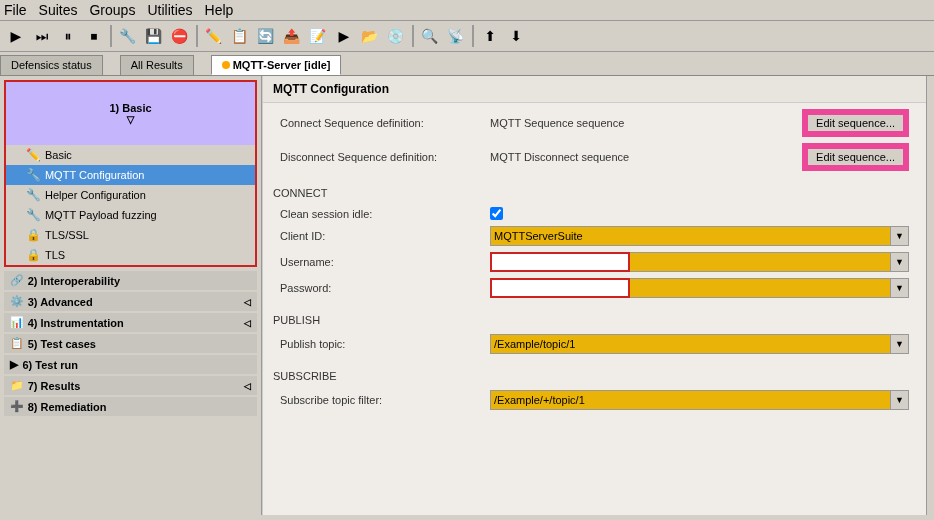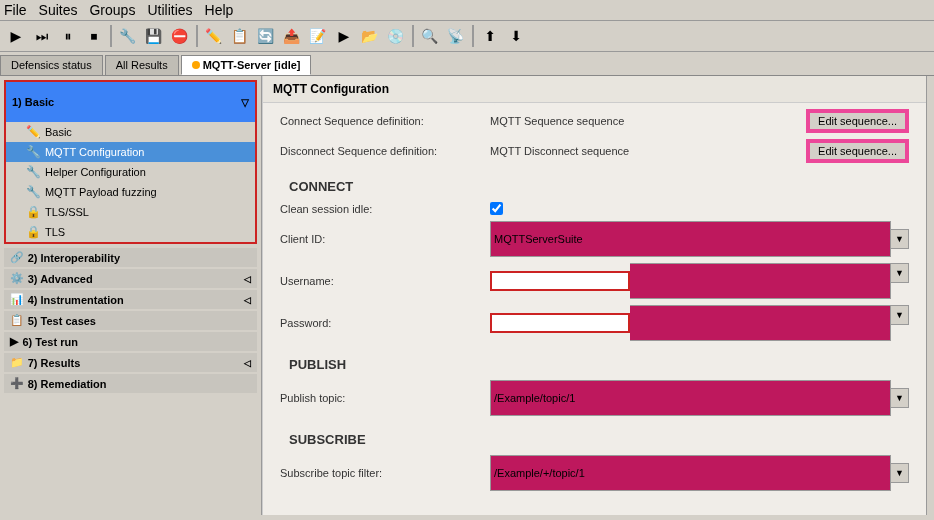--- a/index.html
+++ b/index.html
@@ -8,55 +8,55 @@
     
     .menubar { background: #d4d0c8; border-bottom: 1px solid #999; padding: 2px 4px; display: flex; gap: 12px; }
     .menubar span { cursor: pointer; font-size: 14px; }
 
     
     .toolbar { background: #d4d0c8; padding: 3px 4px; display: flex; gap: 2px; align-items: center; border-bottom: 1px solid #999; }
     .toolbar-btn { width: 24px; height: 24px; background: #d4d0c8; border: 1px solid transparent; display: flex; align-items: center; justify-content: center; cursor: pointer; font-size: 14px; }
     .toolbar-sep { width: 2px; height: 22px; background: #999; margin: 0 2px; }
 
     
-    .tabs { display: flex; background: #d4d0c8; border-bottom: 1px solid #888; padding-top: 3px; }
+    .tabs { display: flex; background: #d4d0c8; border-bottom: 1px solid #888; padding-top: 3px; gap: 15px; }
     .tab { padding: 3px 10px; font-size: 11px; cursor: pointer; border: 1px solid #888; border-bottom: none; background: #c0bdb5; margin-right: 2px; }
     .tab.active { background: #ffffff; border-bottom: 1px solid #fff; font-weight: bold; }
     .tab-dot { display: inline-block; width: 8px; height: 8px; background: orange; border-radius: 50%; margin-right: 3px; }
 
     
     .main { display: flex; height: calc(520px - 24px - 30px - 27px); }
 
     
     .sidebar { width: 262px; background: #d4d0c8; border-right: 1px solid #999; overflow-y: auto; flex-shrink: 0; }
     .sidebar-section { border: 2px solid #cc2222; margin: 4px; }
-    .sidebar-section-header { background: #3b82f6; padding: 14px 6px; display: flex; align-items: center; justify-content: space-between; cursor: pointer; font-weight: bold; font-size: 11px; }
+    .sidebar-section-header { background: #c4b5fd; padding: 20px 6px; display: flex; align-items: center; justify-content: space-between; cursor: pointer; font-weight: bold; font-size: 11px; flex-direction: column; }
     .sidebar-section-header .arrow { font-size: 10px; }
     .sidebar-item { padding: 3px 10px 3px 20px; cursor: pointer; display: flex; align-items: center; gap: 4px; font-size: 11px; }
     .sidebar-item.active { background: #4a90d9; color: white; }
     .sidebar-item .icon { font-size: 12px; }
 
     .sidebar-group { margin: 2px 4px; }
     .sidebar-group-header { background: #c8c5be; padding: 3px 6px; display: flex; align-items: center; gap: 4px; cursor: pointer; font-weight: bold; font-size: 11px; }
     .sidebar-group-header .arrow { margin-left: auto; font-size: 9px; }
     .content-title { font-weight: bold; font-size: 12px; padding: 6px 10px; background: #e8e5de; border-bottom: 1px solid #ccc; }
 
     .form-section { padding: 6px 17px; }
     .form-row { display: flex; align-items: center; margin-bottom: 6px; }
     .form-label { width: 210px; font-size: 11px; color: #333; flex-shrink: 0; }
     .form-value { font-size: 11px; color: #333; flex: 1; }
-    .form-btn { padding: 2px 8px; font-size: 11px; background: #d4d0c8; border: 4px solid #ec4899; cursor: pointer; margin-left: 4px; white-space: nowrap; }
-
-    .section-header { font-size: 13px; font-weight: bold; color: #333; padding: 4px 26px 2px; }
+    .form-btn { padding: 2px 8px; font-size: 11px; background: #d4d0c8; border: 6px solid #ec4899; cursor: pointer; margin-left: 4px; white-space: nowrap; }
+
+    .section-header { font-size: 11px; font-weight: normal; color: #333; padding: 4px 10px 2px; }
 
     .form-input { height: 20px; border: 1px solid #999; background: white; font-size: 11px; padding: 1px 3px; }
     .form-input-medium { width: 140px; }
 
     .form-select-container { display: flex; align-items: center; flex: 1; }
-    .form-select { flex: 1; height: 36px; border: 1px solid #999; background: #be185d; font-size: 11px; padding: 1px 3px; appearance: none; }
+    .form-select { flex: 1; height: 20px; border: 1px solid #999; background: #eab308; font-size: 11px; padding: 1px 3px; appearance: none; }
     .select-arrow { width: 18px; height: 20px; background: #d4d0c8; border: 1px solid #999; border-left: none; display: flex; align-items: center; justify-content: center; cursor: pointer; font-size: 9px; flex-shrink: 0; }
 
     .checkbox { margin-right: 4px; }
 
     .scrollbar-right { width: 8px; background: #d4d0c8; border-left: 1px solid #999; }
   </style>
 </head>
 <body>
 
 <div class="menubar">

